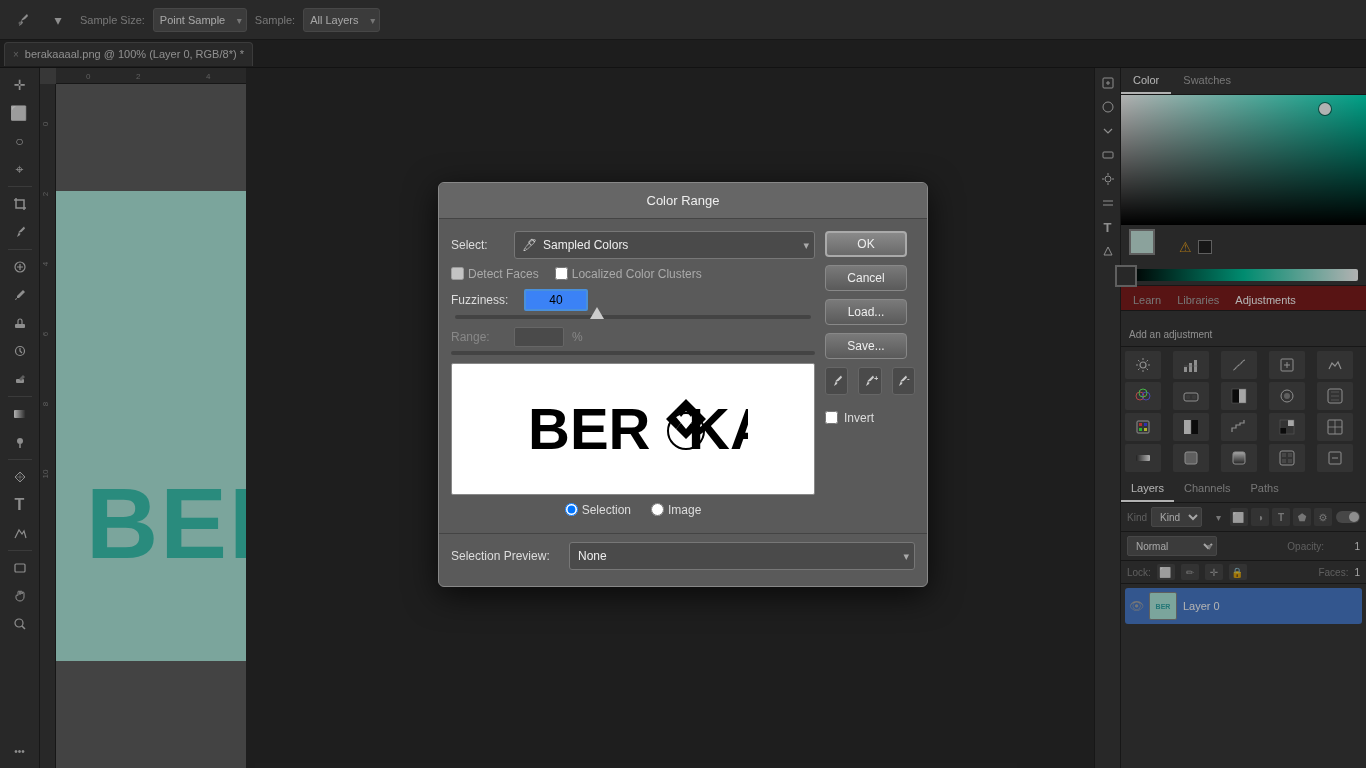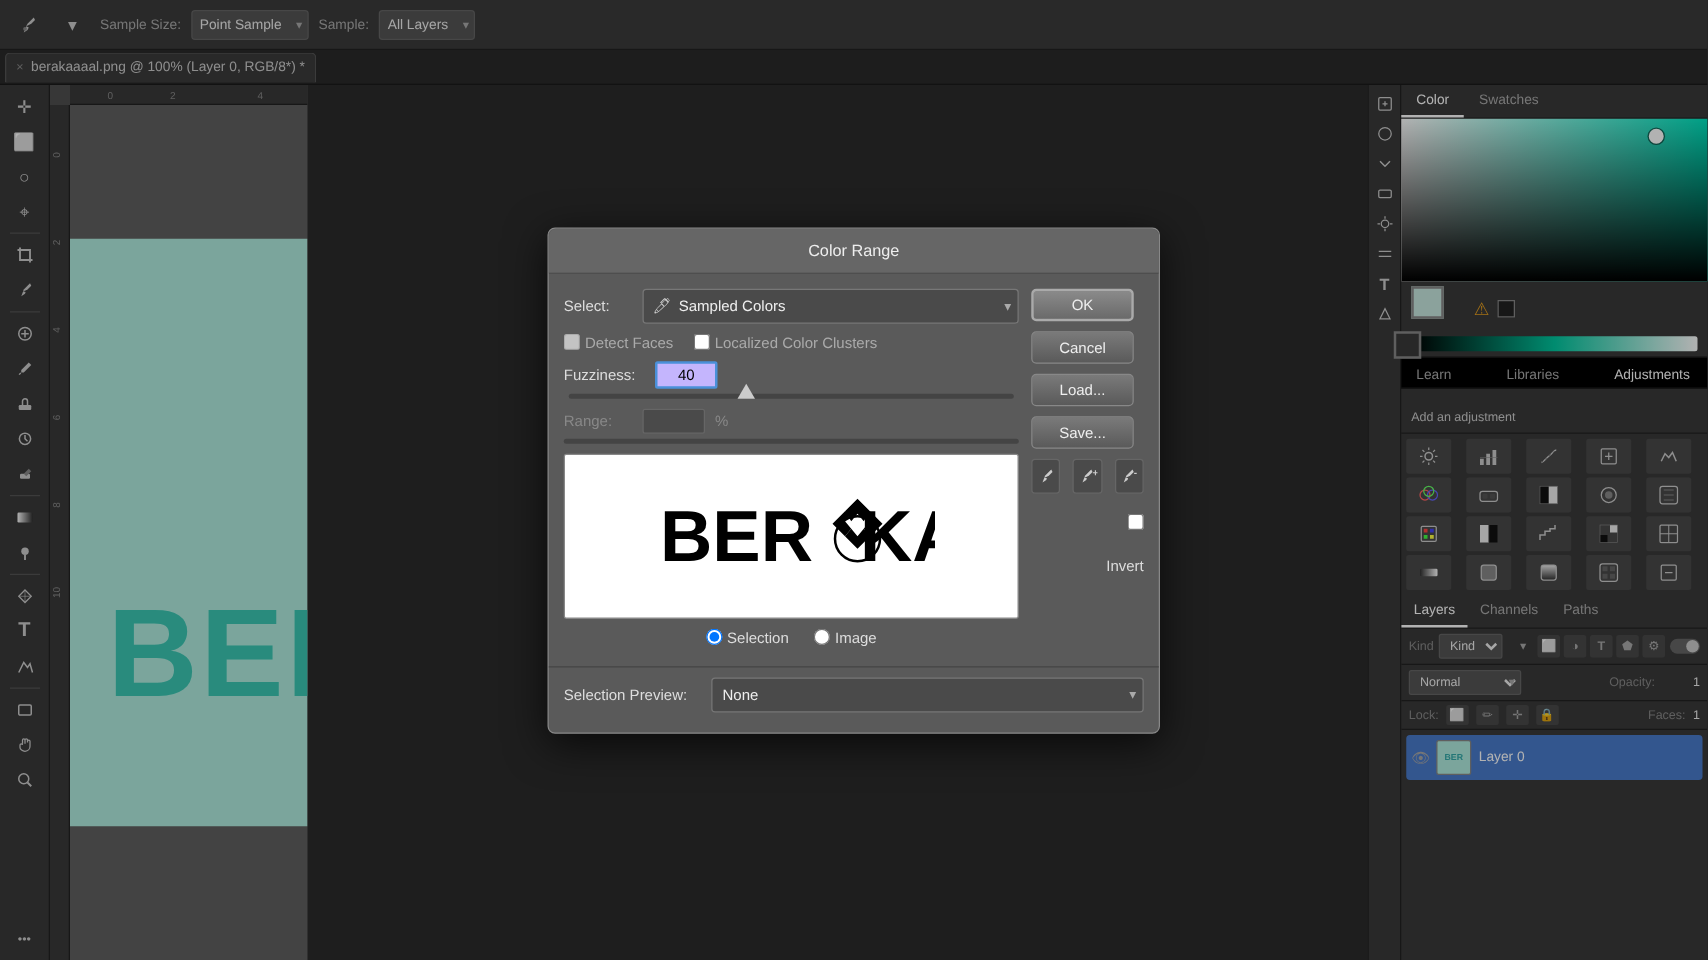--- a/index.html
+++ b/index.html
@@ -270,22 +270,21 @@
       height: 12px;
       background: linear-gradient(to right, #000, #00c8a0, #fff);
       border-radius: 2px;
     }
 
     
     #adj-panel-tabs {
       display: flex;
       padding: 4px 4px 0;
       border-bottom: 1px solid #222;
-      background: #000000;
-      gap: 28px;
+      background: #7f1d1d;
     }
     .adj-tab {
       padding: 4px 8px;
       font-size: 11px;
       color: #aaa;
       cursor: pointer;
     }
     .adj-tab.active { color: #fff; }
 
     #adj-title {
@@ -605,22 +604,22 @@
       align-items: center;
       margin-bottom: 4px;
       gap: 8px;
     }
     .fuzziness-label {
       font-size: 12px;
       color: #ddd;
       min-width: 65px;
     }
     .fuzziness-input {
-      width: 50px;
-      background: #c4b5fd;
+      width: 64px;
+      background: #3b82f6;
       border: 2px solid #4a90d9;
       color: #000;
       font-size: 12px;
       padding: 2px 4px;
       border-radius: 2px;
       text-align: center;
     }
     .slider-container {
       margin-bottom: 8px;
       padding: 0 4px;
@@ -720,23 +719,22 @@
       background: #4a4a4a;
       border: 1px solid #666;
       border-radius: 3px;
       color: #ccc;
       font-size: 14px;
       cursor: pointer;
       display: flex; align-items: center; justify-content: center;
     }
     .invert-row {
       display: flex;
-      align-items: flex-end;
-      gap: 22px;
-      flex-direction: column;
+      align-items: center;
+      gap: 6px;
     }
     .invert-label {
       font-size: 12px;
       color: #ddd;
       cursor: pointer;
     }
 
     #dialog-footer {
       padding: 8px 12px 0;
       border-top: 1px solid #444;

